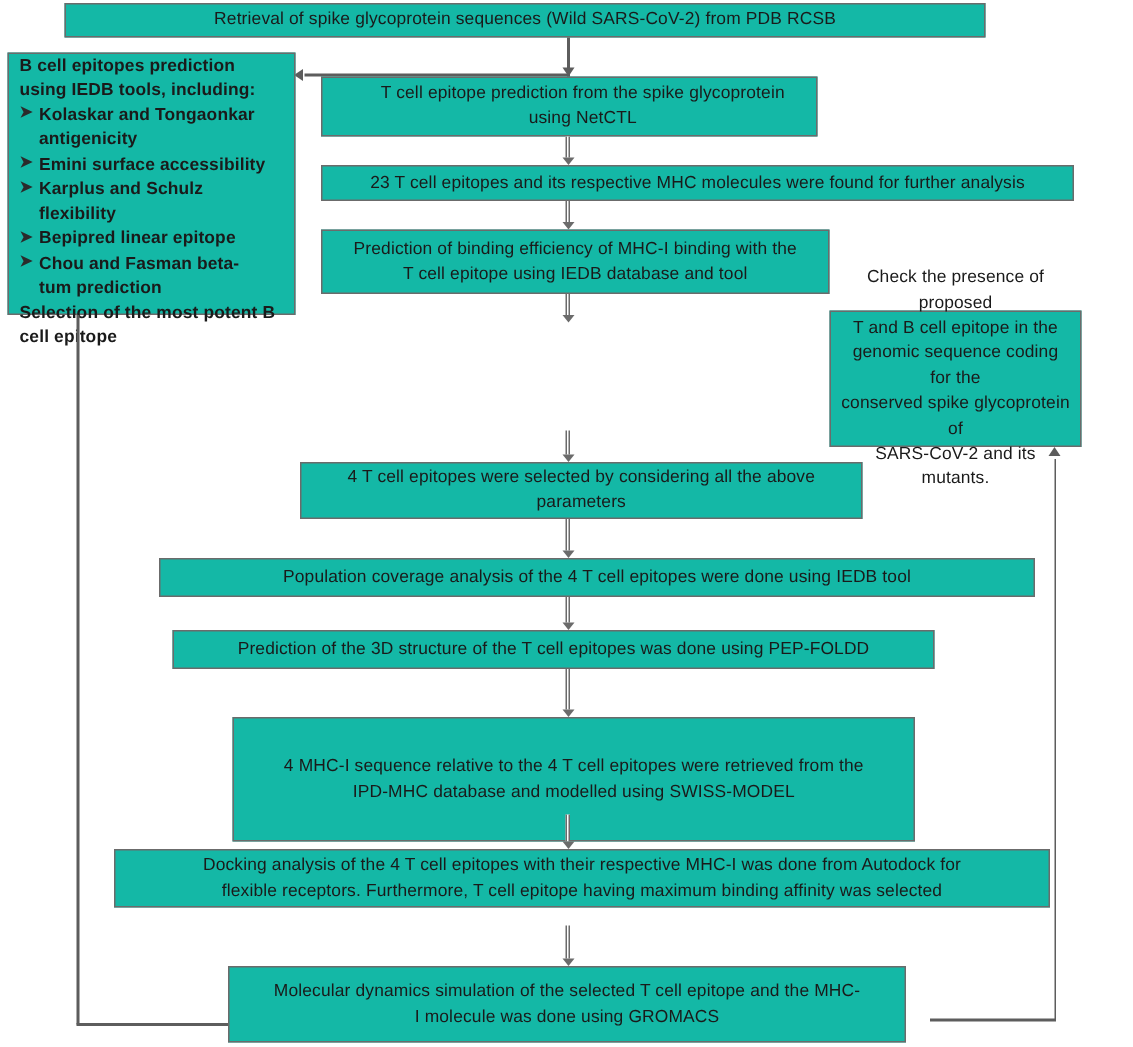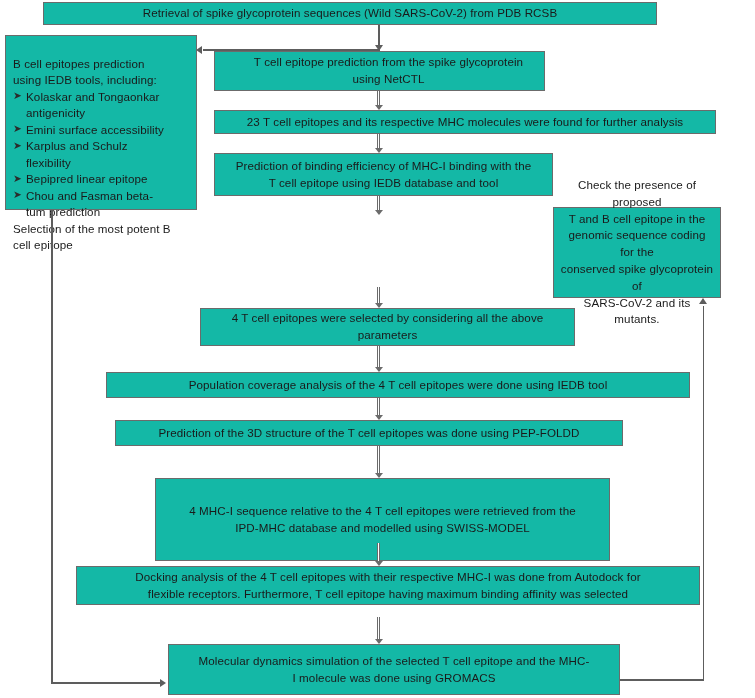--- a/index.html
+++ b/index.html
@@ -30,21 +30,22 @@
     font-size: 11.6px;
     line-height: 1.45;
     color: #1a1a1a;
     padding: 2px 6px;
     letter-spacing: 0.1px;
   }
   .node.left-align {
     justify-content: flex-start;
     text-align: left;
     align-items: flex-start;
-    padding: 20px 6px 4px 7px;
+    padding: 0 6px 4px 7px;
+    font-weight: bold;
   }
   .node-text {
     display: block;
     width: 100%;
     white-space: pre-line;
   }
   
   .bcell-body {
     width: 100%;
     font-size: 11.6px;
@@ -256,18 +257,18 @@
   <div class="node" style="left:76px; top:566px; width:624px; height:39px;">
     <span class="node-text">Docking analysis of the 4 T cell epitopes with their respective MHC-I was done from  Autodock for
 flexible  receptors. Furthermore, T cell epitope having  maximum  binding  affinity was selected</span>
   </div>
 
   <div class="block-arrow" style="left:375px; top:617px; height:27px;">
     <div class="shaft"></div>
     <div class="head"></div>
   </div>
 
-  <div class="node" style="left:168px; top:644px; width:452px; height:51px;">
+  <div class="node" style="left:152px; top:644px; width:452px; height:51px;">
     <span class="node-text">Molecular dynamics simulation of the  selected T cell epitope and the MHC-
 I molecule was done using GROMACS</span>
   </div>
 
 </div>
 
 </body></html>

